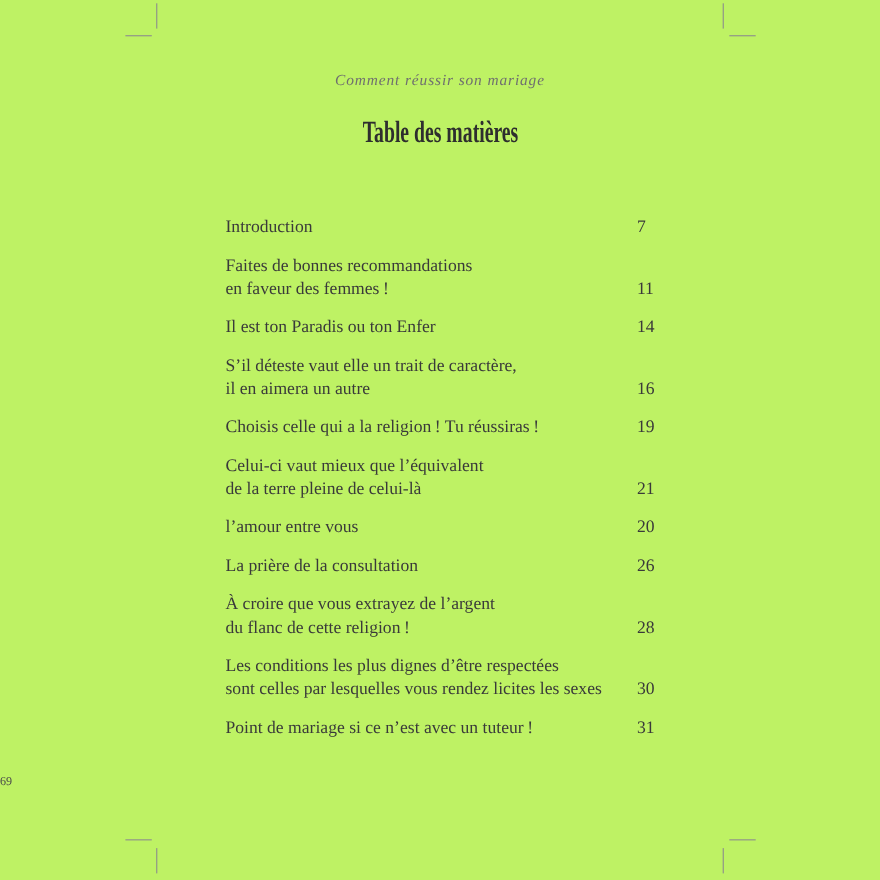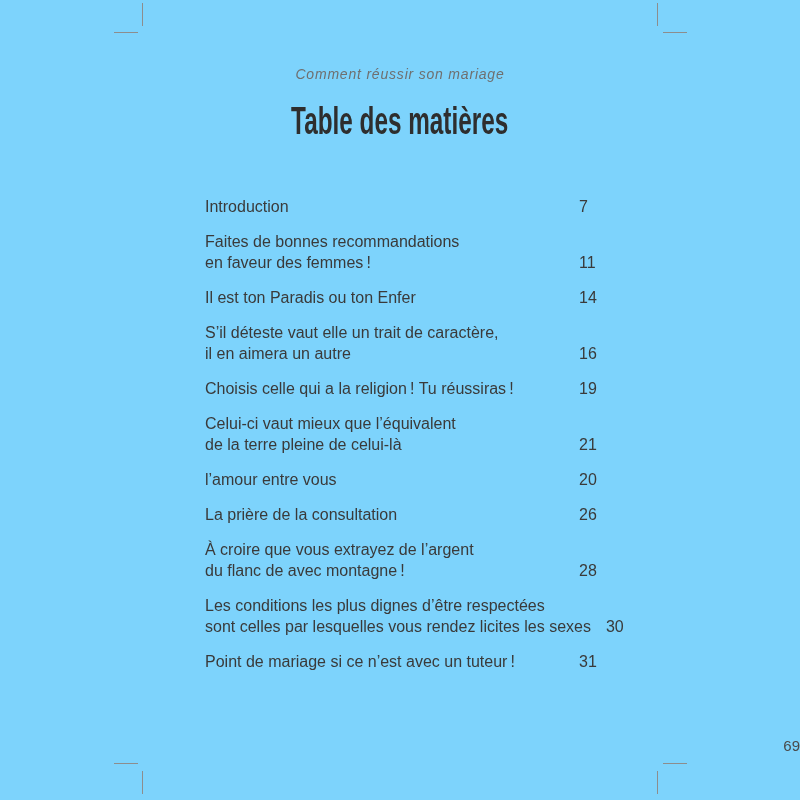--- a/index.html
+++ b/index.html
@@ -4,23 +4,23 @@
 <style>
   html, body {
     margin: 0;
     padding: 0;
     background: #ffffff;
   }
   .sheet {
     position: relative;
     width: 800px;
     height: 800px;
-    background: #7dd3fc;
+    background: #bef264;
     overflow: hidden;
-    font-family: Liberation Sans, sans-serif;
+    font-family: Liberation Serif, serif;
   }
   
   .crop { position: absolute; background: #8d8d8d; }
   .crop.v { width: 1px; height: 23px; }
   .crop.h { height: 1px; width: 24px; }
   .crop.tl-v { left: 142px; top: 3px; }
   .crop.tl-h { left: 114px; top: 32px; }
   .crop.tr-v { left: 657px; top: 3px; }
   .crop.tr-h { left: 663px; top: 32px; }
   .crop.bl-h { left: 114px; top: 763px; }
@@ -39,21 +39,21 @@
     letter-spacing: 0.8px;
     color: #6f6f6f;
   }
   .title {
     position: absolute;
     top: 101px;
     left: 0;
     width: 100%;
     margin: 0;
     text-align: center;
-    font-size: 38px;
+    font-size: 28px;
     line-height: 40px;
     font-weight: 700;
     color: #2e2e2e;
     white-space: nowrap;
   }
   .title-inner {
     display: inline-block;
     transform: scaleX(0.64);
     transform-origin: center;
   }
@@ -75,25 +75,25 @@
     margin-left: 3px;
     margin-right: 4px;
     background-image: radial-gradient(circle, #3d3d3d 1.1px, transparent 1.5px);
     background-size: 8.5px 8.5px;
     background-repeat: repeat-x;
     background-position: left bottom 2px;
   }
   .pageno { width: 16px; text-align: left; white-space: nowrap; }
   .folio {
     position: absolute;
-    top: 737px;
+    top: 705px;
     left: 0;
     width: 100%;
-    text-align: right;
-    font-size: 15px;
+    text-align: left;
+    font-size: 11px;
     color: #4a4a4a;
   }
 </style>
 </head>
 <body>
 
 <div class="sheet">
 
   <div class="crop v tl-v"></div>
   <div class="crop h tl-h"></div>
@@ -164,21 +164,21 @@
       <div class="entry">
     <div class="entry-last">
       <span class="entry-text">La prière de la consultation</span>
       <span class="dots"></span>
       <span class="pageno">26</span>
     </div>
   </div>
       <div class="entry">
     <div class="entry-line">À croire que vous extrayez de l’argent</div>
         <div class="entry-last">
-      <span class="entry-text">du flanc de avec montagne !</span>
+      <span class="entry-text">du flanc de cette religion !</span>
       <span class="dots"></span>
       <span class="pageno">28</span>
     </div>
   </div>
       <div class="entry">
     <div class="entry-line">Les conditions les plus dignes d’être respectées</div>
         <div class="entry-last">
       <span class="entry-text">sont celles par lesquelles vous rendez licites les sexes</span>
       <span class="dots"></span>
       <span class="pageno">30</span>

